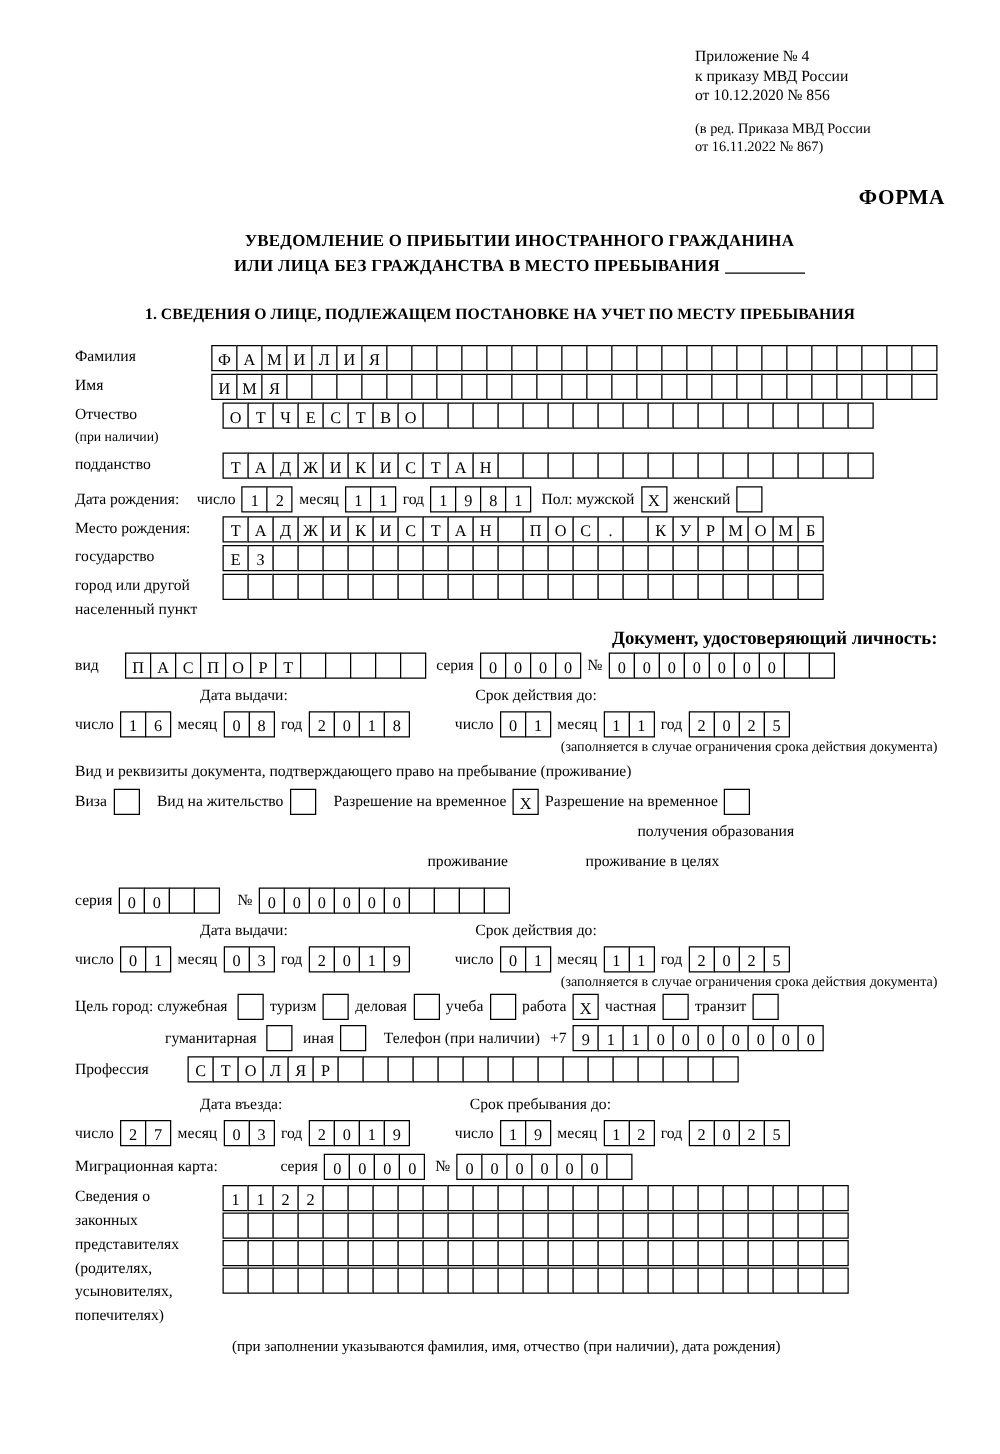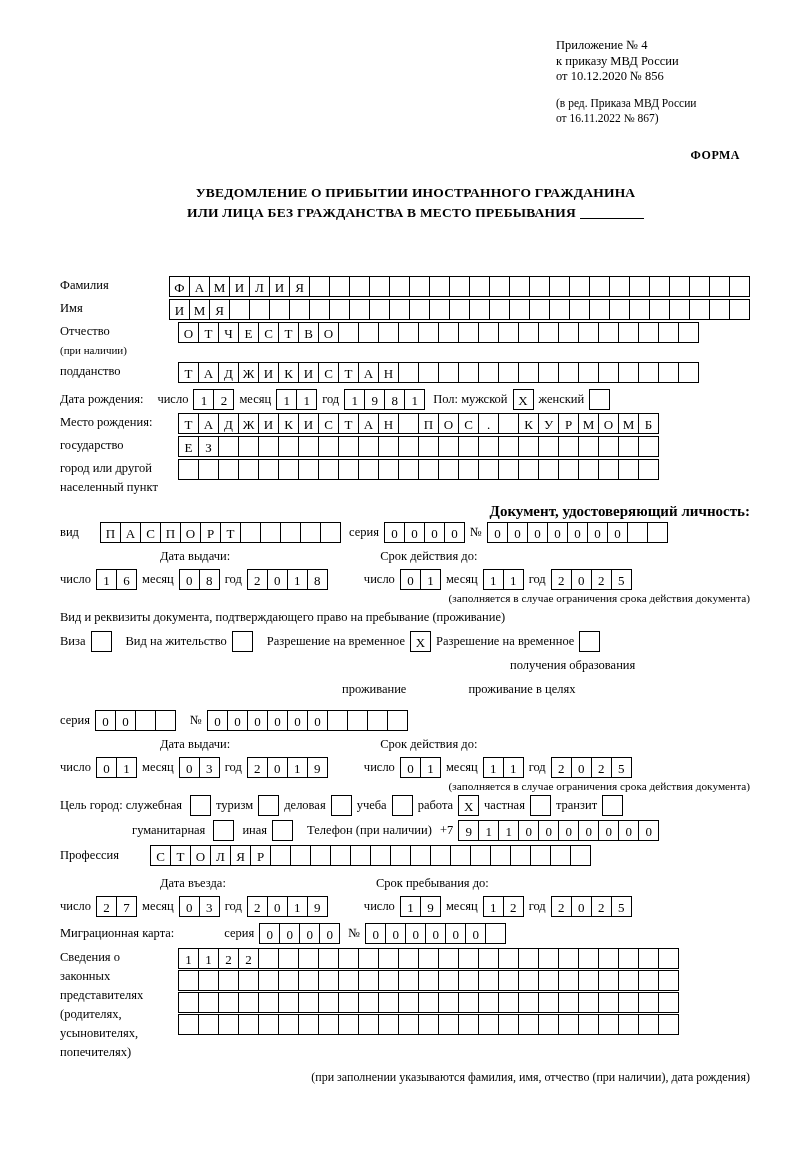--- a/index.html
+++ b/index.html
@@ -23,24 +23,24 @@
     right:44px;
     top:38px;
     text-align:left;
     font-size:12.5px;
     line-height:15.5px;
     width:200px;
   }
   .hdr .blk2{margin-top:11px;font-size:11.5px;line-height:15px;}
   .forma{
     position:absolute;
-    right:60px;
+    right:44px;
     top:148px;
     font-weight:bold;
-    font-size:12px;
+    font-size:17px;
     letter-spacing:0.5px;
   }
   .title{
     position:absolute;
     left:0;right:0;
     top:183px;
     text-align:center;
     font-weight:bold;
     font-size:13.5px;
     line-height:20px;
@@ -115,21 +115,21 @@
     text-align:center;
     line-height:21px;
     font-size:13px;
   }
   .kv{display:flex;align-items:center;}
   .kv .lbl{line-height:21px;}
   .mt6{margin-top:6px;}
   .mt3{margin-top:3px;}
   .foot{
     margin-top:8px;
-    text-align:right;
+    text-align:center;
     font-size:12px;
   }
   .leftcol{
     width:118px;
     line-height:19px;
     font-size:12.5px;
   }
   .ctr-head{
     text-align:right;
     font-weight:bold;
@@ -154,20 +154,21 @@
 
   <div class="forma">ФОРМА</div>
 
   <div class="title">
     <div>УВЕДОМЛЕНИЕ О ПРИБЫТИИ ИНОСТРАННОГО ГРАЖДАНИНА</div>
     <div class="ln2">
       <span>ИЛИ ЛИЦА БЕЗ ГРАЖДАНСТВА В МЕСТО ПРЕБЫВАНИЯ</span><span class="ul"></span>
     </div>
   </div>
 
+  <div class="section1">1. СВЕДЕНИЯ О ЛИЦЕ, ПОДЛЕЖАЩЕМ ПОСТАНОВКЕ НА УЧЕТ ПО МЕСТУ ПРЕБЫВАНИЯ</div>
 
   <div class="body">
 
     <div class="row">
       <div class="leftcol lbl">Фамилия</div>
       <div class="boxes">
           <span class="bx">Ф</span>
           <span class="bx">А</span>
           <span class="bx">М</span>
           <span class="bx">И</span>

